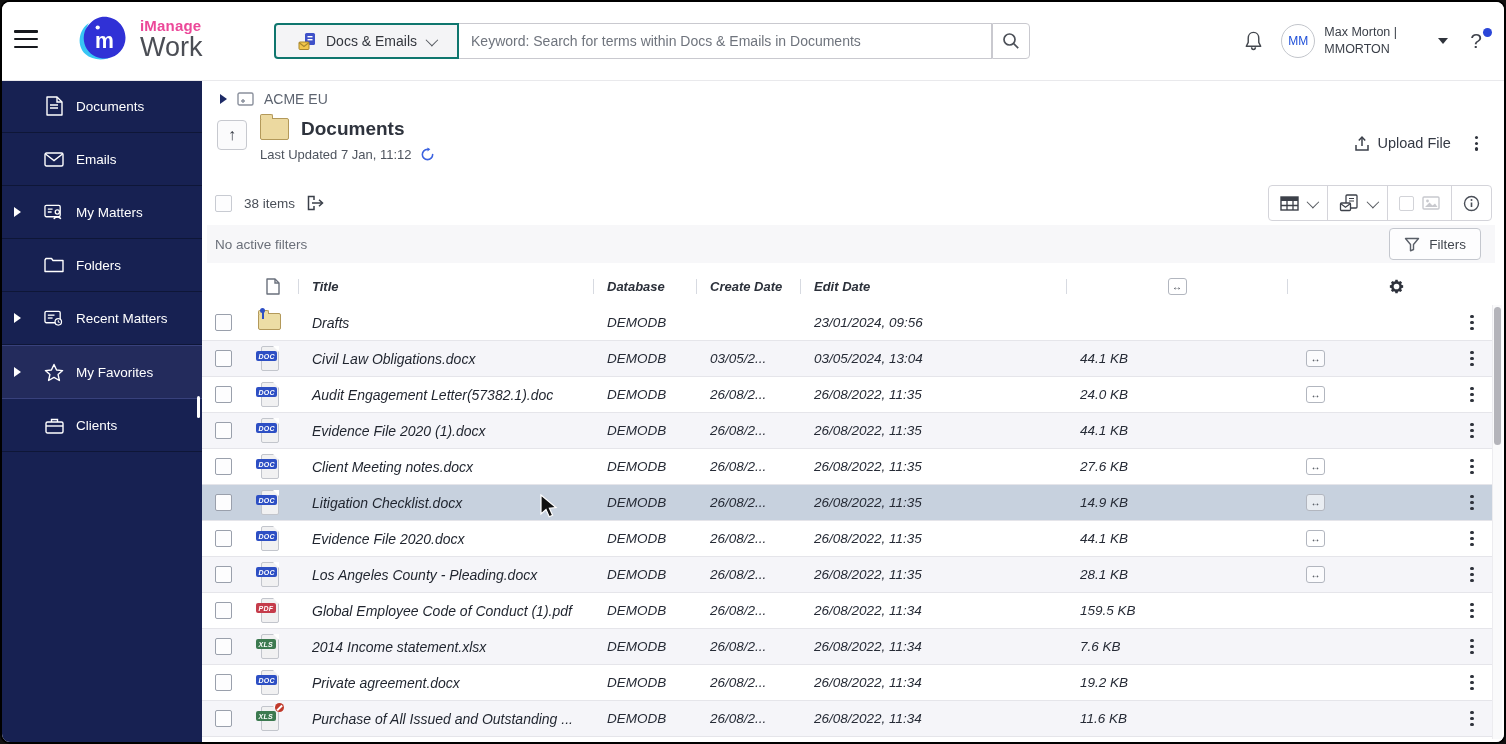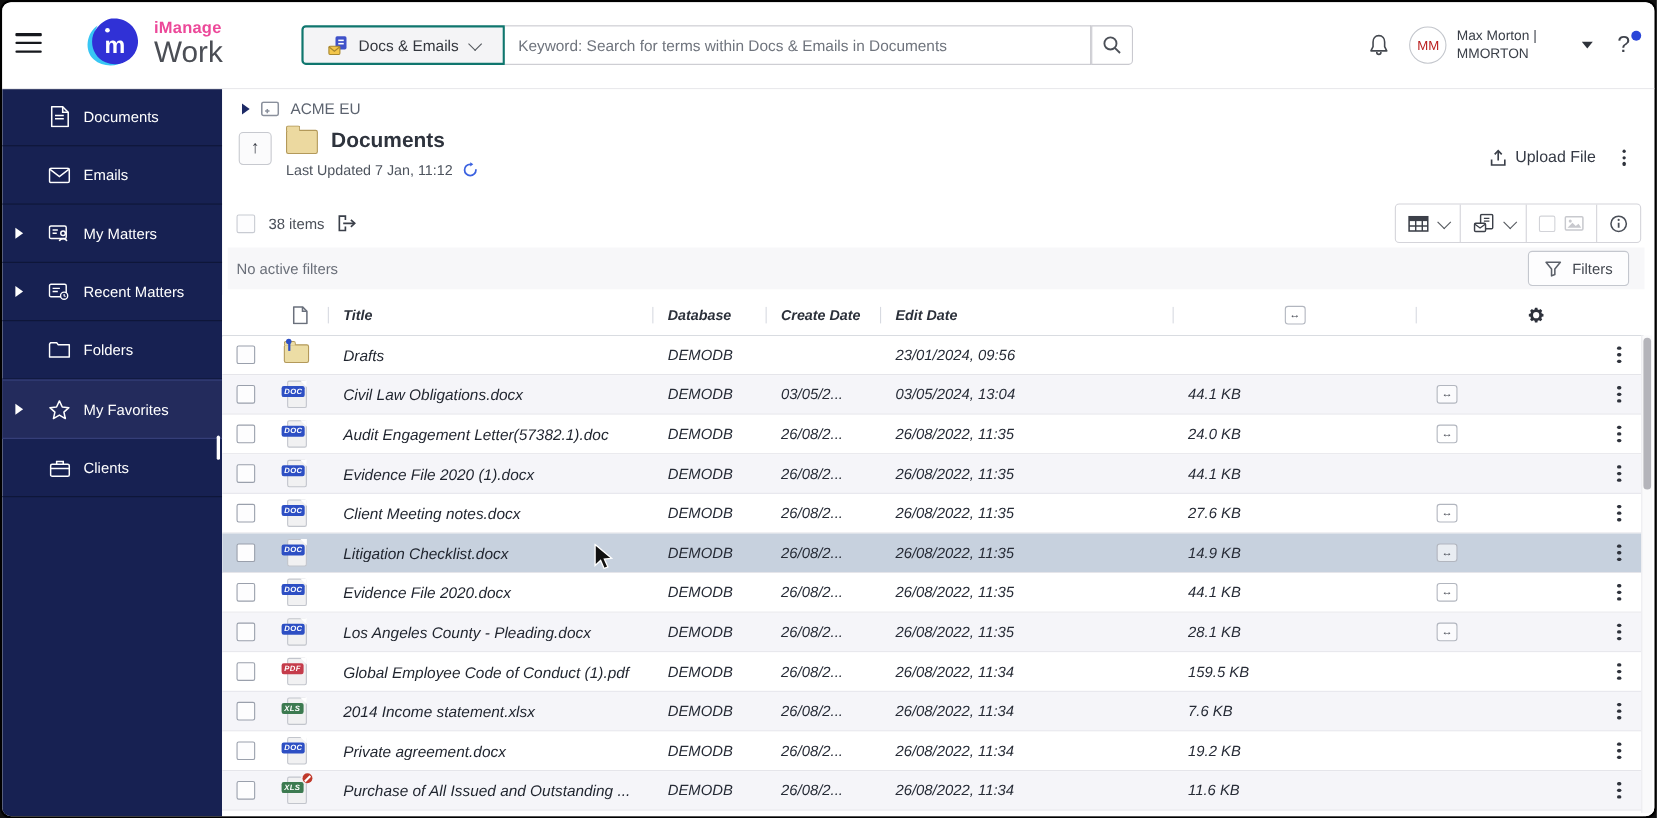--- a/index.html
+++ b/index.html
@@ -17,21 +17,21 @@
   .scope{display:flex;align-items:center;gap:9px;padding:0 22px;background:#f4f4f6;border:2px solid #0f766e;
          border-radius:4px 0 0 4px;cursor:pointer;}
   .scope-label{font-size:14px;color:#33363d;}
   .search-input{width:508px;border:1px solid #c9c9cf;border-left:none;background:#fff;padding:0 12px;
                 font-size:14px;color:#333;outline:none;font-family:"Liberation Sans",sans-serif;}
   .search-input::placeholder{color:#6f747d;}
   .search-btn{width:36px;border:1px solid #c9c9cf;border-left:1px solid #c9c9cf;background:#fff;
               border-radius:0 4px 4px 0;display:flex;align-items:center;justify-content:center;cursor:pointer;}
   .top-right{position:absolute;right:14px;top:0;height:78px;display:flex;align-items:center;}
   .avatar{width:32px;height:32px;border-radius:50%;border:1px solid #c3c6cc;display:flex;align-items:center;
-          justify-content:center;font-size:12px;color:#b91c1c;margin:0 9px 0 16px;}
+          justify-content:center;font-size:12px;color:#1d4ed8;margin:0 9px 0 16px;}
   .username{font-size:12.5px;color:#3a3f48;line-height:1.35;width:88px;}
   .caret-down{width:0;height:0;border-left:5px solid transparent;border-right:5px solid transparent;
               border-top:6px solid #2f333b;margin:0 22px 0 26px;cursor:pointer;}
   .help{position:relative;font-size:21px;color:#3f434c;cursor:pointer;padding-right:8px;}
   .help .dot{position:absolute;right:-2px;top:-1px;width:9px;height:9px;border-radius:50%;background:#2b46d8;}
   
   .sidebar{position:absolute;left:0;top:78px;bottom:0;width:200px;background:#172152;}
   .side-item{position:relative;height:52px;display:flex;align-items:center;border-bottom:1px solid #0e1637;
              color:#fff;cursor:pointer;}
   .side-item .expand{position:absolute;left:12px;width:0;height:0;border-top:5px solid transparent;
@@ -206,39 +206,39 @@
               <rect x="1" y="1" width="16" height="12" rx="1.5" fill="none" stroke="#fff" stroke-width="1.4"></rect>
               <line x1="4" y1="5" x2="9" y2="5" fill="none" stroke="#fff" stroke-width="1.4"></line>
               <line x1="4" y1="8" x2="8" y2="8" fill="none" stroke="#fff" stroke-width="1.4"></line>
               <circle cx="14" cy="8" r="2.2" fill="none" stroke="#fff" stroke-width="1.4"></circle>
               <path d="M10.5 15.5 C11 12.5 17 12.5 17.5 15.5" fill="none" stroke="#fff" stroke-width="1.4"></path>
             </svg>
           </span>
           <span class="slabel">My Matters</span>
         </div>
         <div class="side-item">
+          <span class="sicon">
+            <svg width="20" height="16" viewBox="0 0 20 16">
+              <path d="M1 4 L1 14.5 L19 14.5 L19 3.5 L9 3.5 L7.5 1.5 L2 1.5 L1 3 Z" fill="none" stroke="#fff" stroke-width="1.4" stroke-linejoin="round"></path>
+            </svg>
+          </span>
+          <span class="slabel">Folders</span>
+        </div>
+        <div class="side-item">
           <span class="expand"></span>
           <span class="sicon">
             <svg width="21" height="17" viewBox="0 0 21 17">
               <rect x="1" y="1" width="16" height="12" rx="1.5" fill="none" stroke="#fff" stroke-width="1.4"></rect>
               <line x1="4" y1="5" x2="11" y2="5" fill="none" stroke="#fff" stroke-width="1.4"></line>
               <line x1="4" y1="8" x2="9" y2="8" fill="none" stroke="#fff" stroke-width="1.4"></line>
               <circle cx="15" cy="12" r="3.4" fill="#172152" stroke="#fff" stroke-width="1.3"></circle>
               <path d="M15 10.4 L15 12.2 L16.4 12.8" fill="none" stroke="#fff" stroke-width="1.1"></path>
             </svg>
           </span>
           <span class="slabel">Recent Matters</span>
-        </div>
-        <div class="side-item">
-          <span class="sicon">
-            <svg width="20" height="16" viewBox="0 0 20 16">
-              <path d="M1 4 L1 14.5 L19 14.5 L19 3.5 L9 3.5 L7.5 1.5 L2 1.5 L1 3 Z" fill="none" stroke="#fff" stroke-width="1.4" stroke-linejoin="round"></path>
-            </svg>
-          </span>
-          <span class="slabel">Folders</span>
         </div>
         <div class="side-item selected">
           <span class="expand"></span>
           <span class="sicon">
             <svg width="20" height="19" viewBox="0 0 20 19">
               <path d="M10 1.5 L12.6 7 L18.6 7.6 L14.1 11.6 L15.4 17.5 L10 14.4 L4.6 17.5 L5.9 11.6 L1.4 7.6 L7.4 7 Z" fill="none" stroke="#fff" stroke-width="1.4" stroke-linejoin="round"></path>
             </svg>
           </span>
           <span class="slabel">My Favorites</span>
         </div>

